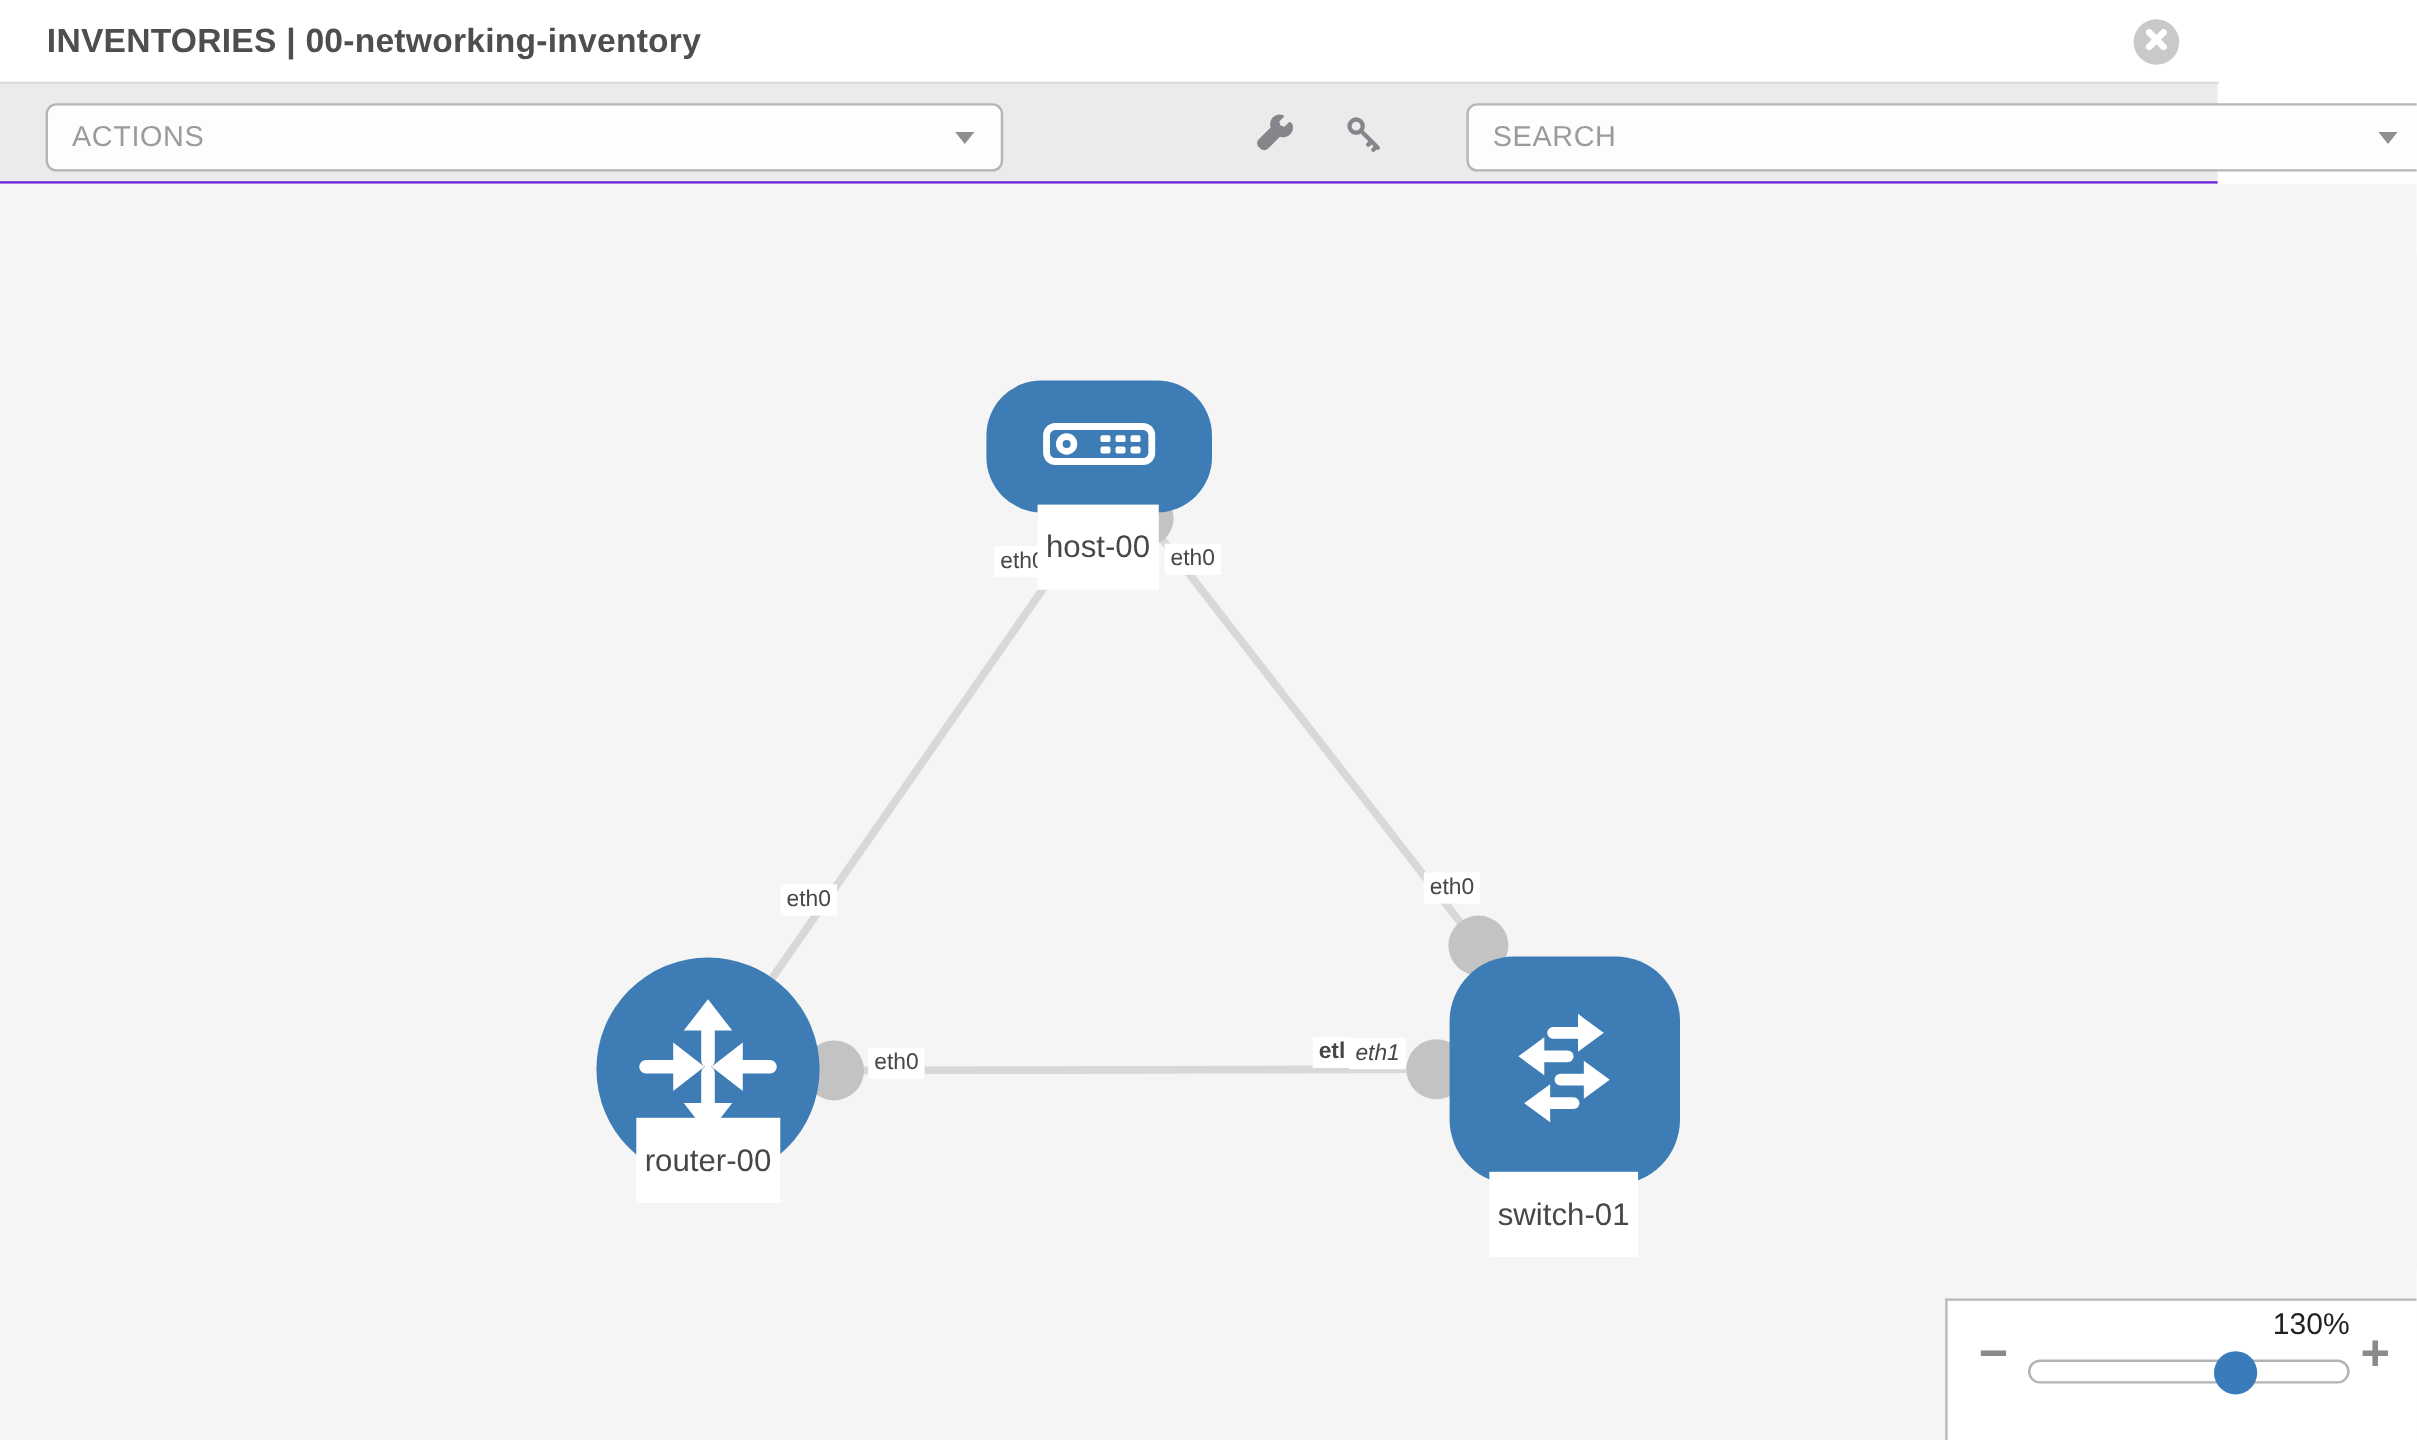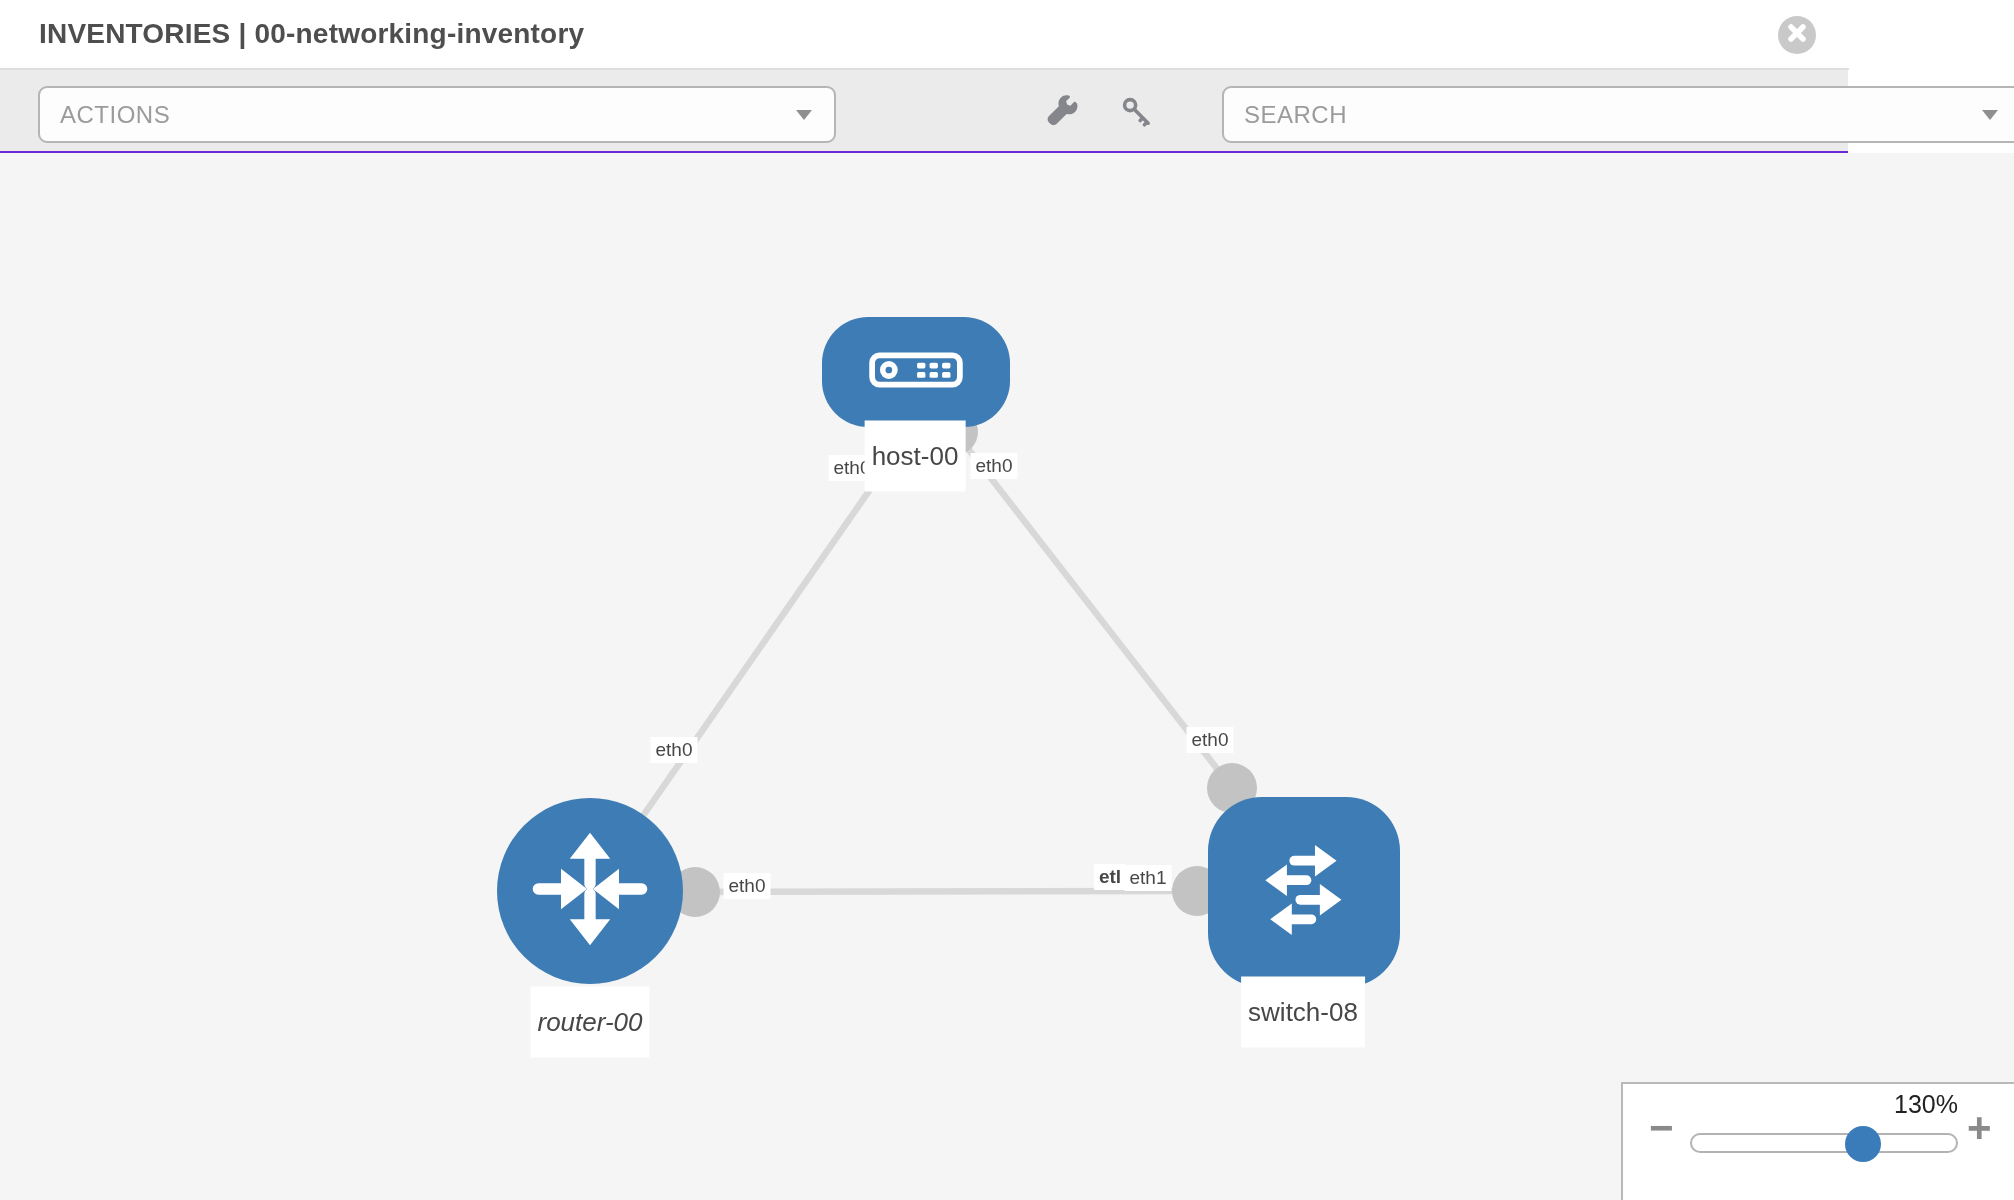--- a/index.html
+++ b/index.html
@@ -171,25 +171,25 @@
         </svg>
       </span>
     </div>
 
     <span class="chip chip-if" style="left:852px;top:315px;">eth0</span>
     <span class="chip chip-if" style="left:994px;top:313px;">eth0</span>
     <span class="chip chip-if" style="left:674px;top:597px;">eth0</span>
     <span class="chip chip-if" style="left:1210px;top:587px;">eth0</span>
     <span class="chip chip-if" style="left:747px;top:733px;">eth0</span>
     <span class="chip chip-if" style="left:1110px;top:724px;font-weight:bold;">etl</span>
-    <span class="chip chip-if chip-front" style="left:1148px;top:725px;">eth1</span>
+    <span class="chip chip-if chip-front" style="left:1148px;top:725px;font-style:italic;">eth1</span>
 
     <span class="chip chip-name" style="left:915px;top:303px;">host-00</span>
-    <span class="chip chip-name" style="left:590px;top:869px;font-style:italic;">router-00</span>
-    <span class="chip chip-name" style="left:1303px;top:859px;">switch-08</span>
+    <span class="chip chip-name" style="left:590px;top:814px;">router-00</span>
+    <span class="chip chip-name" style="left:1303px;top:859px;">switch-01</span>
 
     <div class="zoom-panel">
       <div class="zoom-value">130%</div>
       <button class="zoom-minus">−</button>
       <div class="zoom-track"></div>
       <div class="zoom-thumb"></div>
       <button class="zoom-plus">+</button>
     </div>
 
   </div>

